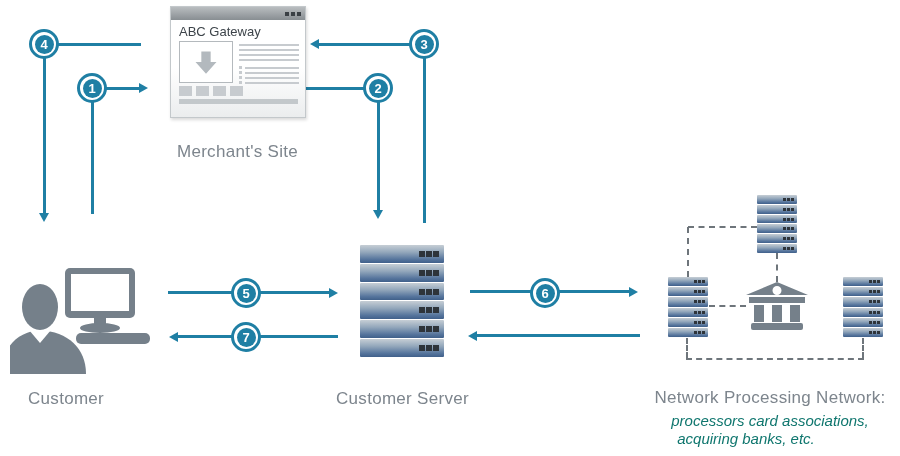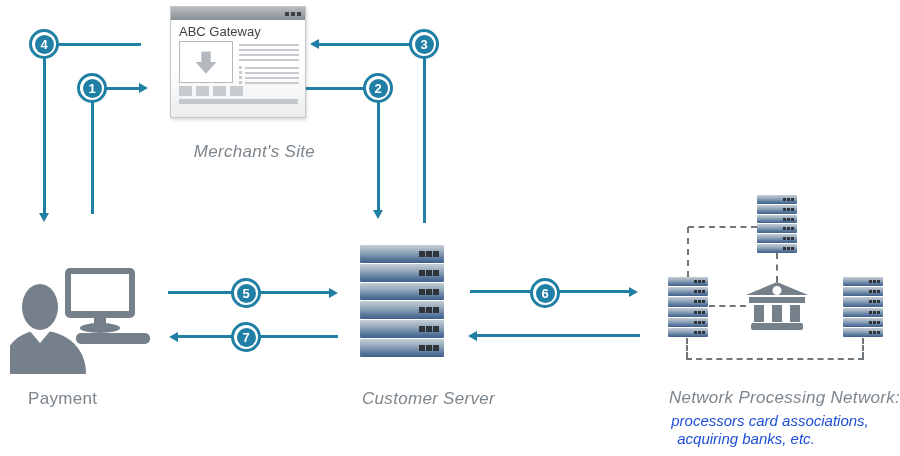--- a/index.html
+++ b/index.html
@@ -44,22 +44,22 @@
   .stack{position:absolute;display:flex;flex-direction:column;gap:1px;background:#fff;}
   .srv{flex:1;position:relative;border-radius:1px;
        background:linear-gradient(180deg,#c6ced5 0%,#93a7bb 40%,#55749c 80%,#40608a 100%);}
   .stack.big .srv::before{content:"";position:absolute;right:19px;top:50%;margin-top:-3px;
        width:6px;height:6px;background:#2e343a;box-shadow:7px 0 #2e343a,14px 0 #2e343a;}
   .stack.small .srv::before{content:"";position:absolute;right:11px;top:50%;margin-top:-1.5px;
        width:3px;height:3px;background:#2e343a;box-shadow:4px 0 #2e343a,8px 0 #2e343a;}
 
   
   .caption{position:absolute;color:#7d858d;font-size:17px;letter-spacing:.3px;}
-  .subcaption{position:absolute;color:#1d4ed8;font-size:15px;font-style:italic;text-align:center;}
-  .center{text-align:right;font-style:italic;}
+  .subcaption{position:absolute;color:#0f766e;font-size:15px;font-style:italic;text-align:center;}
+  .center{text-align:center;}
   .icon-box{position:absolute;}
 </style>
 </head>
 <body>
 
 <div class="canvas">
 
   <div class="hline" style="left:58px;top:43px;width:83px;"></div>
   <div class="vline" style="left:43px;top:44px;height:170px;"></div>
   <div class="arr d" style="left:39px;top:213px;"></div>
@@ -201,19 +201,19 @@
       <span class="inner">5</span>
     </div>
   <div class="badge" style="left:530px;top:278px;">
       <span class="inner">6</span>
     </div>
   <div class="badge" style="left:231px;top:322px;">
       <span class="inner">7</span>
     </div>
 
   <div class="caption center" style="left:160px;top:142px;width:155px;">Merchant's Site</div>
-  <div class="caption" style="left:28px;top:389px;">Payment</div>
+  <div class="caption" style="left:28px;top:389px;">Customer</div>
   <div class="caption center" style="left:310px;top:389px;width:185px;">Customer Server</div>
   <div class="caption center" style="left:640px;top:388px;width:260px;">Network Processing Network:</div>
   <div class="subcaption" style="left:640px;top:412px;width:260px;">processors card associations,</div>
   <div class="subcaption" style="left:616px;top:430px;width:260px;">acquiring banks, etc.</div>
 
 </div>
 
 </body></html>

